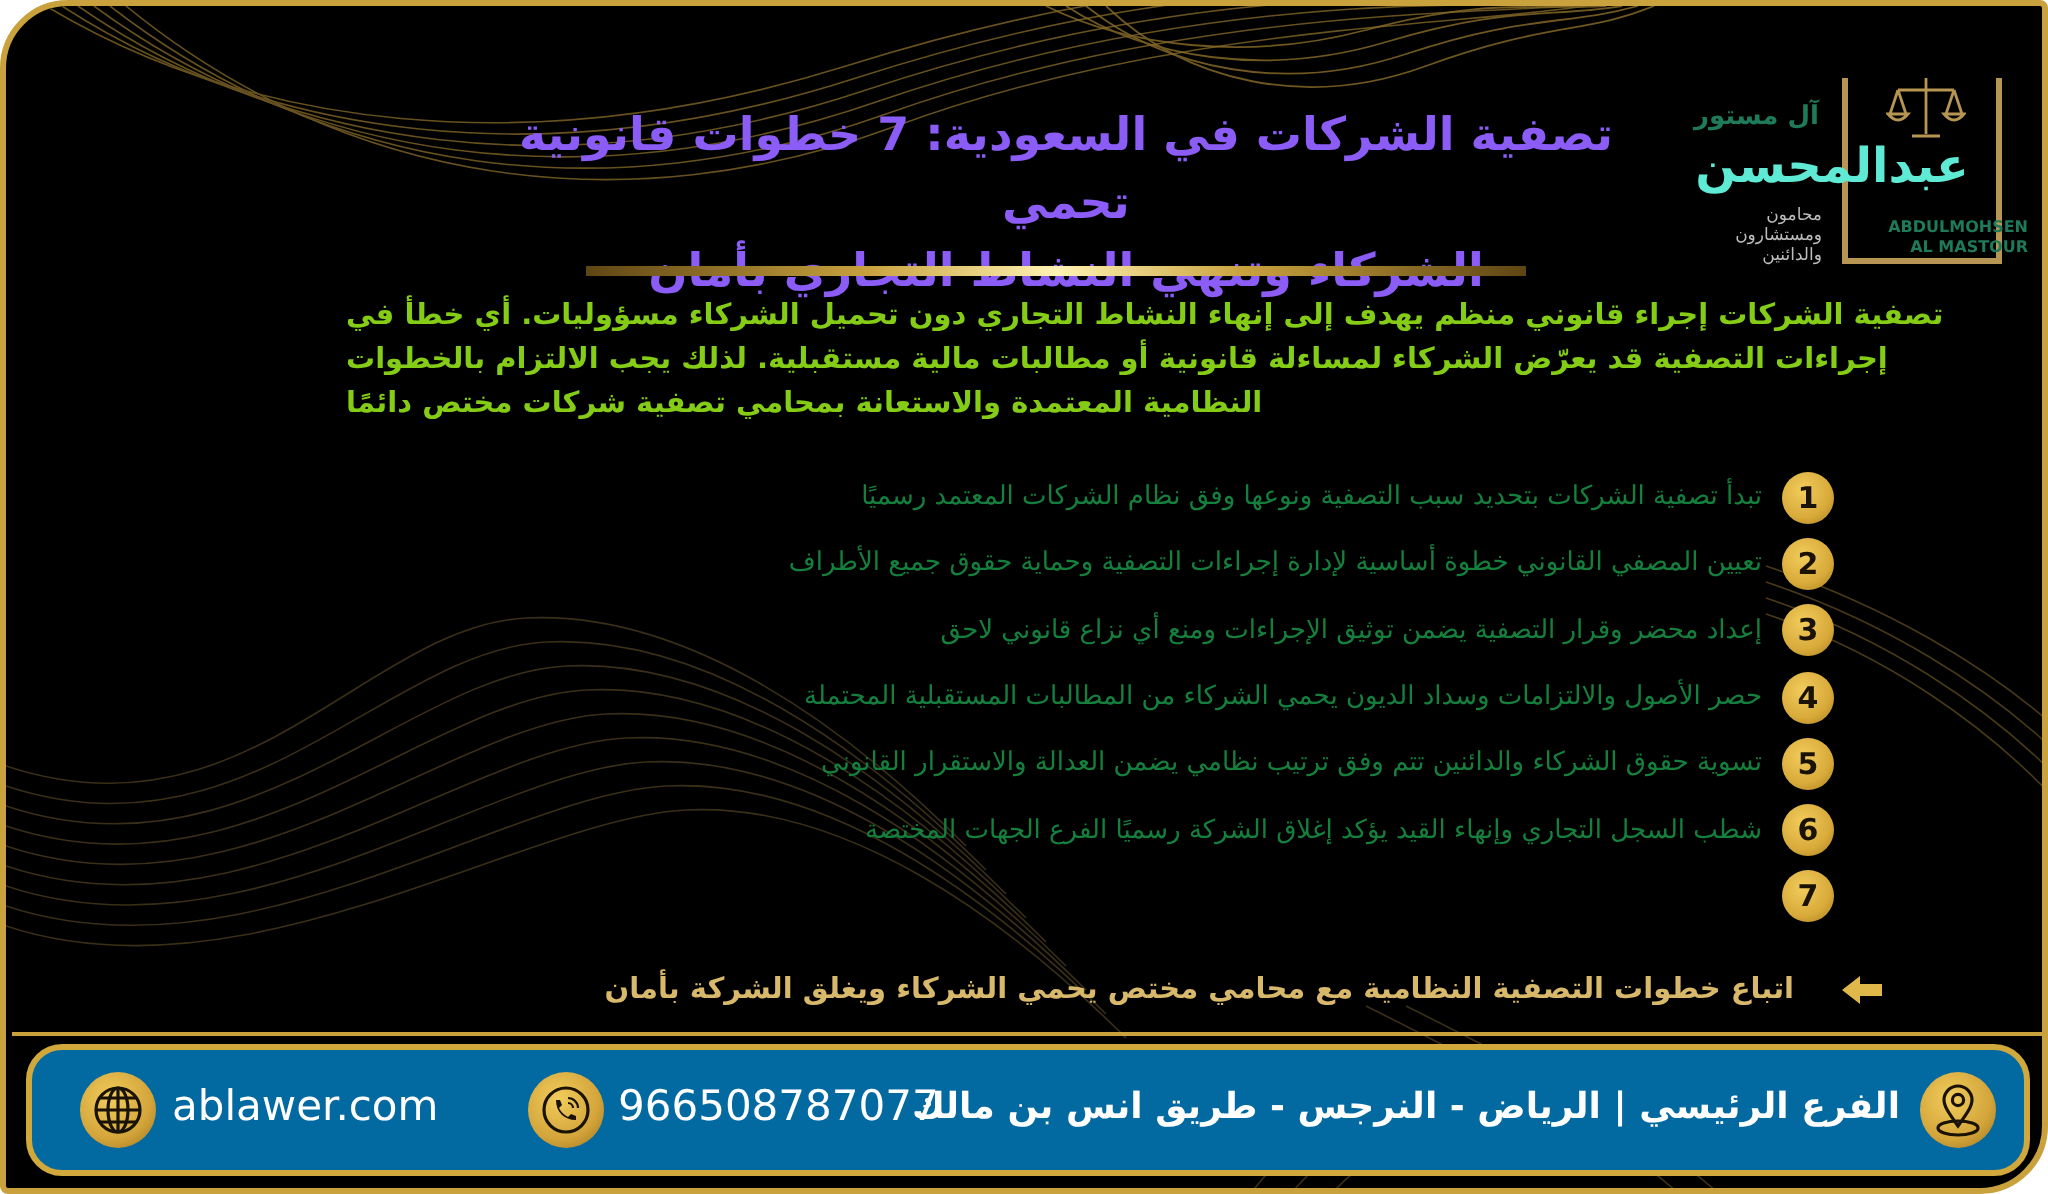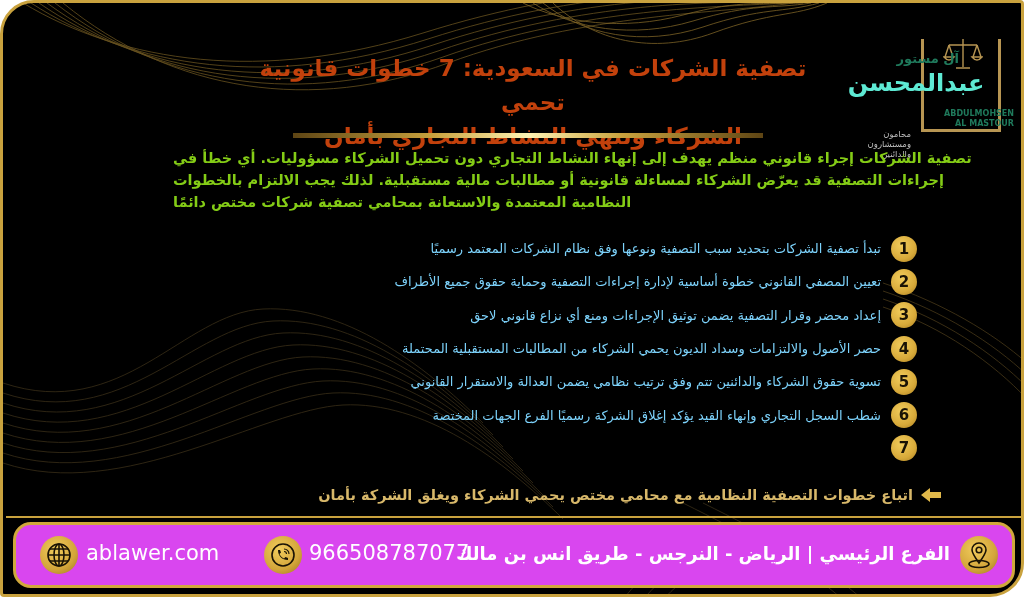--- a/index.html
+++ b/index.html
@@ -16,33 +16,33 @@
   .waves { position: absolute; left: 0; top: 0; width: 1024px; height: 597px; pointer-events: none; }
 
   
   .logo { position: absolute; left: 836px; top: 30px; width: 172px; height: 104px; }
   .logo-frame {
     position: absolute; left: 82px; top: 6px; width: 80px; height: 93px;
     border: 3px solid #b79552; border-top: none;
   }
   .logo-frame::before { content:""; position:absolute; left:-3px; top:0; width:3px; height:52px; background:#b79552; }
   .logo-scale { position: absolute; left: 104px; top: 4px; width: 40px; height: 36px; }
-  .logo-top { position:absolute; left: 8px; top: 18px; width: 112px; text-align:right; direction: rtl;
+  .logo-top { position:absolute; left: 8px; top: 18px; width: 112px; text-align:left; direction: rtl;
     color:#1f7a5c; font-weight:bold; font-size: 13px; }
   .logo-main { position:absolute; left: 0px; top: 36px; width: 154px; text-align:center; direction: rtl;
     color:#5eead4; font-weight:bold; font-size: 24px; letter-spacing: 0px; }
   .logo-sub { position:absolute; left: 4px; top: 70px; width: 68px; direction: rtl; text-align: right;
-    color:#bdbdbd; font-size: 8.5px; line-height: 10px; margin-top: 26px; }
+    color:#bdbdbd; font-size: 8.5px; line-height: 10px; }
   .logo-en { position:absolute; left: 86px; top: 76px; width: 89px; text-align:right;
     color:#1f7a5c; font-size: 8px; font-weight: bold; line-height: 10px; }
 
   
   .title {
     position: absolute; left: 230px; top: 48px; width: 600px;
-    direction: rtl; text-align: center; color: #c2410c; font-weight: bold;
+    direction: rtl; text-align: center; color: #8b5cf6; font-weight: bold;
     font-size: 23px; line-height: 34px;
   }
   .title-bar {
     position: absolute; left: 290px; top: 130px; width: 470px; height: 5px;
     background: linear-gradient(90deg, #5e4514 0%, #c9a23e 30%, #fff3b3 50%, #c9a23e 70%, #5e4514 100%);
   }
 
   
   .intro {
     position: absolute; left: 170px; top: 144px; width: 808px;
@@ -53,32 +53,32 @@
   
   .steps { position: absolute; right: 104px; top: 229px; width: 640px; direction: rtl; }
   .step { display: flex; align-items: center; height: 33.3px; }
   .badge {
     width: 26px; height: 26px; border-radius: 50%;
     background: radial-gradient(circle at 40% 35%, #f1cc5c 0%, #d8aa3a 60%, #a87d1f 100%);
     color: #1a1305; font-weight: bold; font-size: 15px;
     display: flex; align-items: center; justify-content: center; flex: none;
     margin-left: 10px;
   }
-  .step-text { color: #7dd3fc; font-size: 13px; white-space: nowrap; }
-
-  
-  .cta { position: absolute; right: 80px; top: 484px; direction: rtl; display: flex; align-items: center; }
+  .step-text { color: #15803d; font-size: 13px; white-space: nowrap; }
+
+  
+  .cta { position: absolute; right: 80px; top: 484px; direction: rtl; display: flex; align-items: center; gap: 16px; }
   .cta-arrow { width: 20px; height: 14px; margin-left: 8px; }
   .cta-text { color: #d8b86a; font-size: 14.5px; font-weight: bold; white-space: nowrap; }
 
   
   .footer {
     position: absolute; left: 10px; top: 519px; width: 1002px; height: 66px;
     border: 3px solid #d0a83c; border-radius: 18px;
-    background: #d946ef;
+    background: #0369a1;
   }
   .footer::after { content:""; position:absolute; left:-10px; right:-10px; top:-9px; height:2px; background:#c9a23e; }
   .f-icon {
     position: absolute; top: 11px; width: 38px; height: 38px; border-radius: 50%;
     background: radial-gradient(circle at 40% 35%, #f1cc5c 0%, #d3a53a 60%, #9b721c 100%);
     display: flex; align-items: center; justify-content: center;
   }
   .f-text { position: absolute; top: 16px; color: #ffffff; font-size: 21px; white-space: nowrap; }
   .f-address { direction: rtl; font-weight: bold; font-size: 18px; top: 18px; margin-left: 14px; }
 </style>

